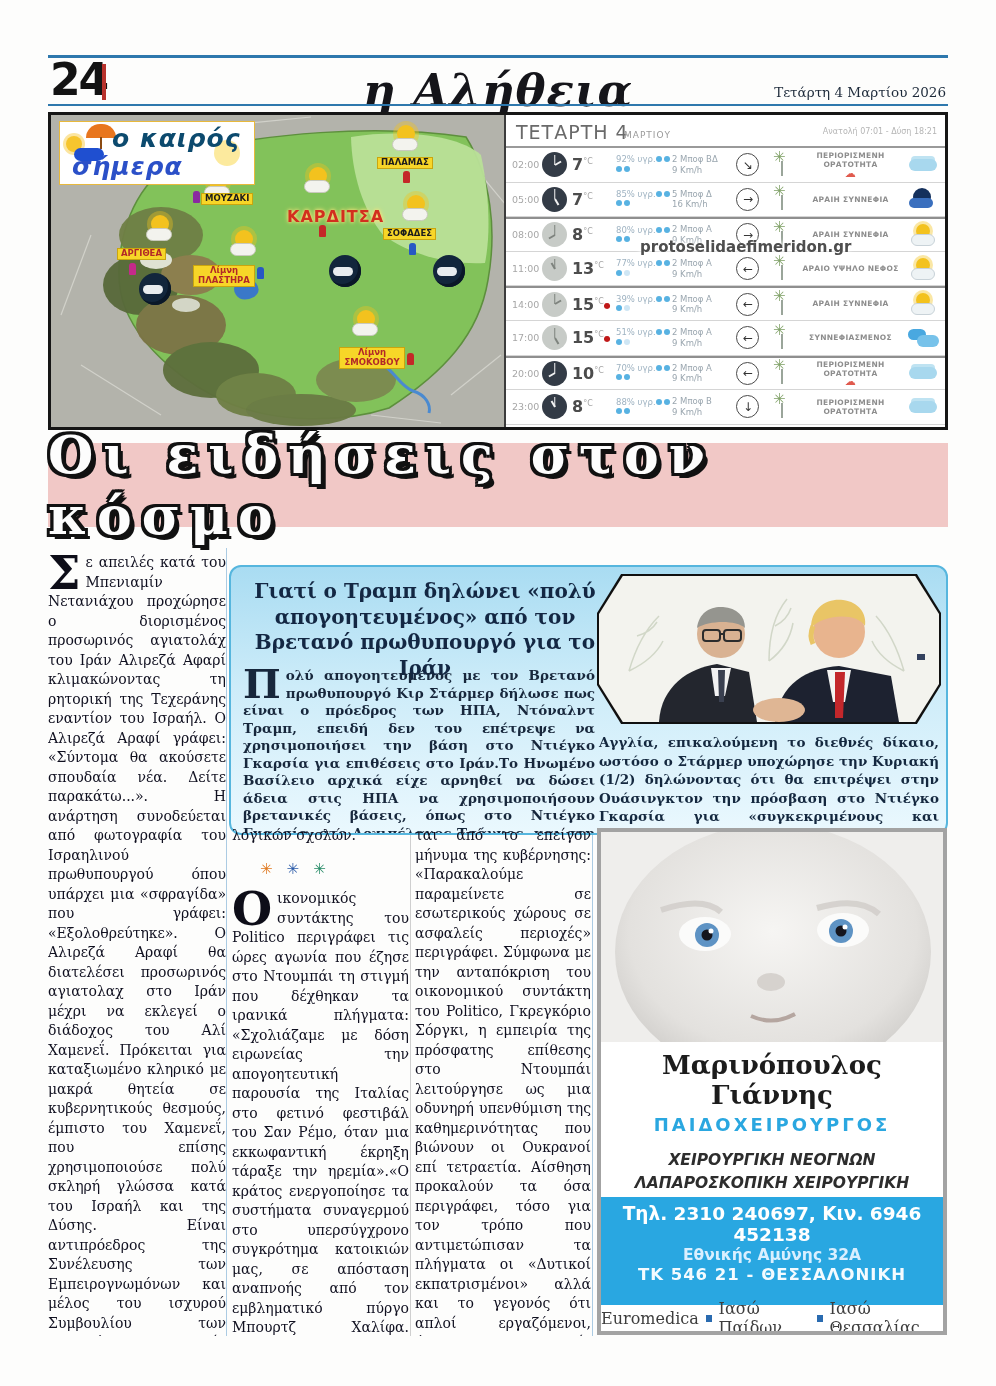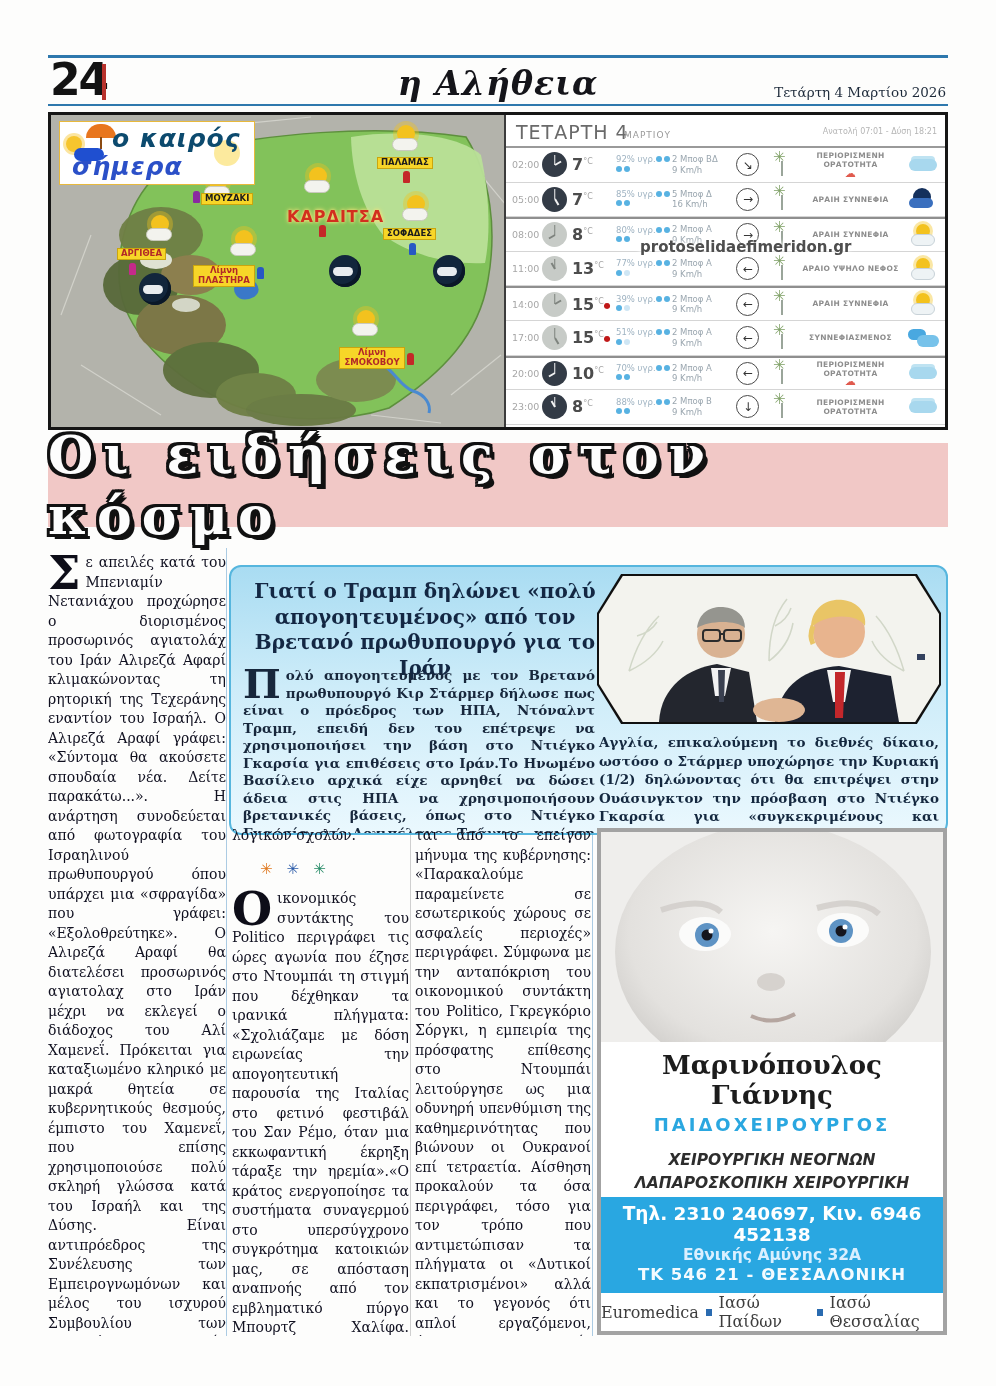--- a/index.html
+++ b/index.html
@@ -6,21 +6,21 @@
   .page{position:relative;width:996px;height:1386px;background:#fdfdfc;margin:0 auto;overflow:hidden;
         font-family:"DejaVu Serif",serif;color:#14141f;}
   [data-name]{box-sizing:border-box;}
 
   
   .hline{position:absolute;left:48px;width:900px;background:#2e78ad;}
   .pagenum{position:absolute;left:50px;top:58px;font-family:"DejaVu Sans",sans-serif;font-weight:bold;
            font-size:44px;line-height:1;color:#131313;letter-spacing:-2px;}
   .rednick{position:absolute;left:102px;top:64px;width:4px;height:36px;background:#b8322c;}
   .masthead{position:absolute;left:0;right:0;top:64px;text-align:center;font-style:italic;font-weight:bold;
-            font-size:33px;color:#15151a;letter-spacing:1px;}
+            font-size:45px;color:#15151a;letter-spacing:1px;}
   .issuedate{position:absolute;right:50px;top:84px;font-size:13.5px;color:#1d2a3a;}
 
   
   .wbox{position:absolute;left:48px;top:112px;width:900px;height:318px;border:3px solid #161616;background:#fff;display:flex;}
   .wmap{position:relative;width:456px;height:312px;border-right:2px solid #3c3c3c;overflow:hidden;background:#b3b3ab;}
   .wmap svg{position:absolute;left:0;top:0;}
   .klogo{position:absolute;left:8px;top:6px;width:196px;height:64px;background:#fff;border:1px solid #e8b93c;
          z-index:5;}
   .klogo .t1{position:absolute;left:52px;top:2px;font-family:"DejaVu Sans",sans-serif;font-style:italic;font-weight:bold;
              font-size:25px;color:#0c4a6e;letter-spacing:1px;}
@@ -137,21 +137,21 @@
            letter-spacing:3px;color:#2aa7e0;}
   .adserv{margin-top:14px;text-align:center;font-family:"DejaVu Sans",sans-serif;font-style:italic;font-weight:bold;
           font-size:15.5px;line-height:23px;color:#2d2d2d;}
   .adblue{position:absolute;left:0;right:0;bottom:26px;height:108px;background:#29a7e1;text-align:center;
           font-family:"DejaVu Sans",sans-serif;font-weight:bold;padding-top:6px;}
   .adblue .ph{font-size:18.5px;color:#ffffff;}
   .adblue .ad1{font-size:15.5px;color:#d9efff;margin-top:1px;}
   .adblue .ad2{font-size:16.5px;color:#f4fbff;margin-top:1px;letter-spacing:1px;}
   .adblue .em{font-size:13.5px;color:#14448e;margin-top:20px;}
   .adblue .wb{font-size:13.5px;color:#14448e;}
-  .adfoot{position:absolute;left:0;right:0;bottom:0;height:38px;background:#fff;display:flex;align-items:center;
+  .adfoot{position:absolute;left:0;right:0;bottom:0;height:26px;background:#fff;display:flex;align-items:center;
           justify-content:center;font-size:16px;color:#3d3d3d;gap:7px;}
   .adfoot .sq{width:7px;height:7px;background:#2a6bb0;display:inline-block;}
 </style>
 </head>
 <body>
 
 <div class="page" data-name="newspaper-page">
 
   <div class="hline" style="top:55px;height:3px;" data-name="header-rule-top"></div>
   <div class="pagenum" data-name="page-number">24</div>

